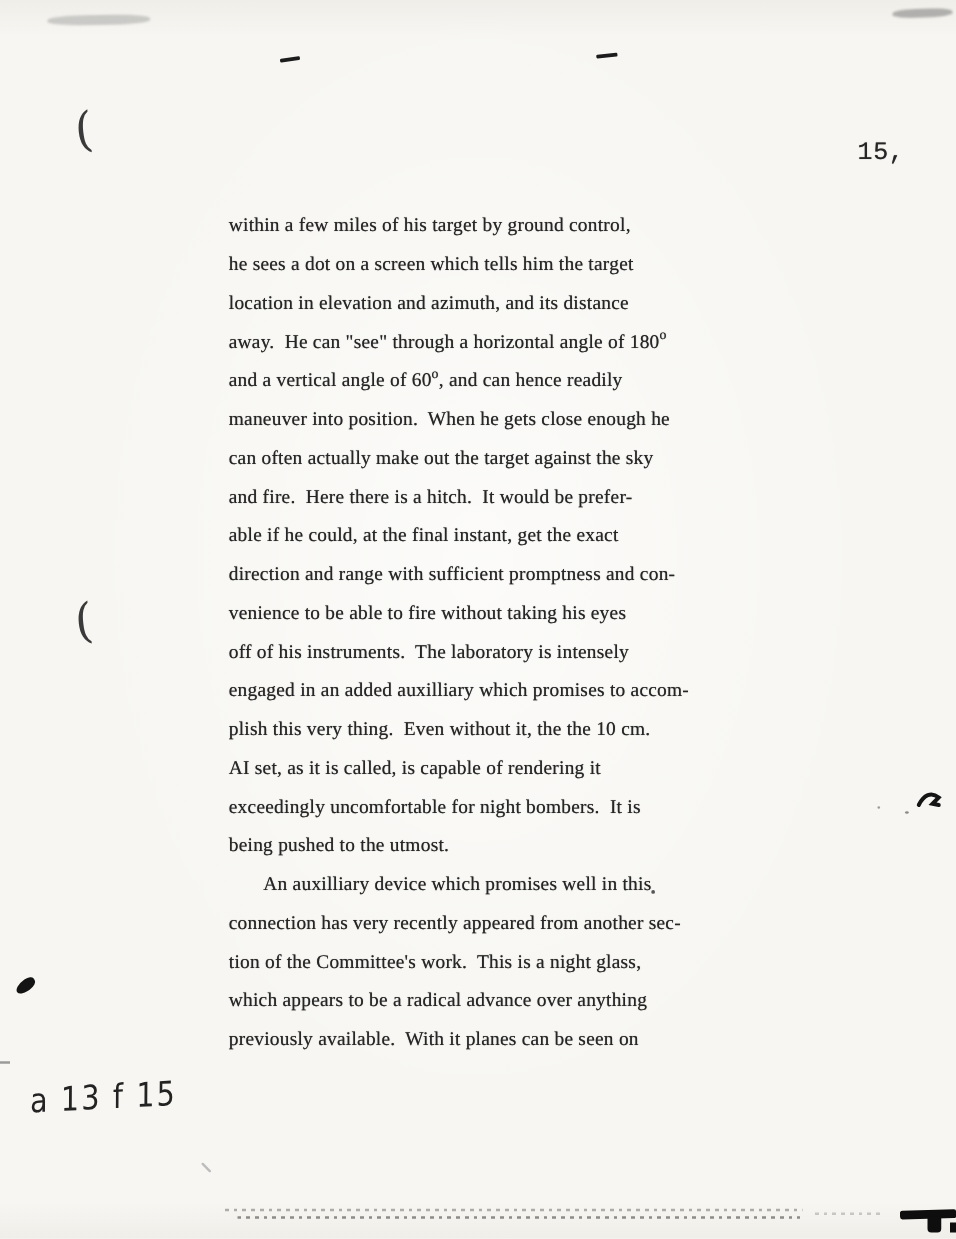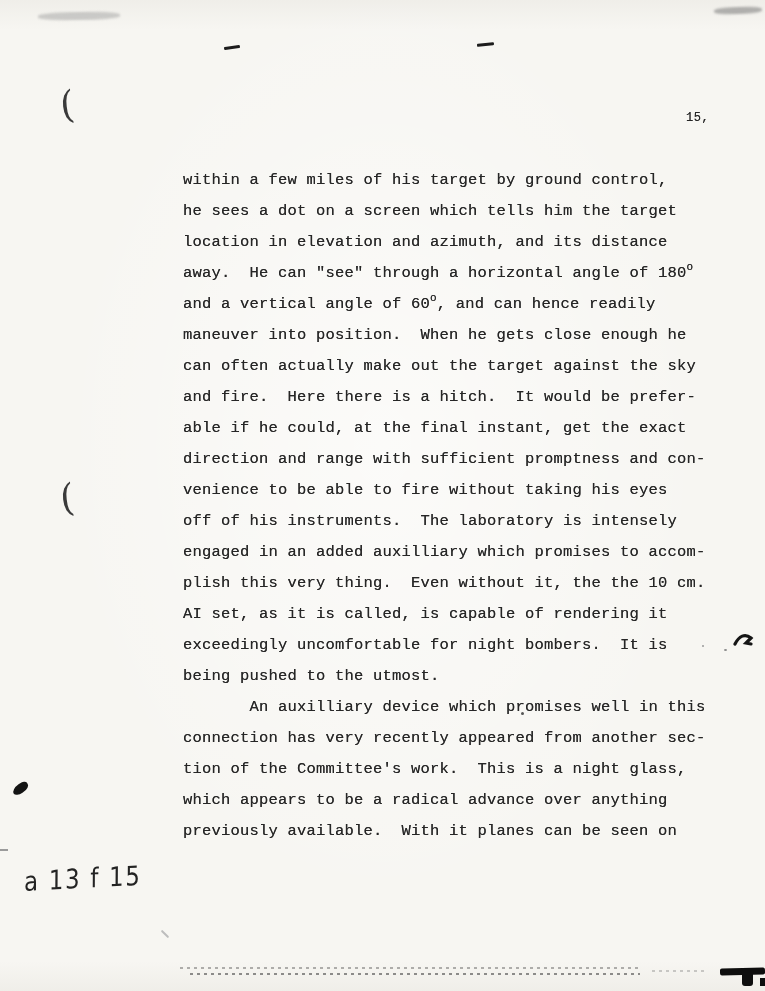--- a/index.html
+++ b/index.html
@@ -25,31 +25,31 @@
     position:absolute;
     left:183px;top:165px;
     width:540px;
     color:var(--ink);
     font-size:15.5px;
     line-height:31px;
     letter-spacing:.2px;
     white-space:pre;
     text-shadow:0 0 .6px rgba(35,35,35,.75);
   }
-  .line{height:31px;}
+  .line{height:31px;font-family:Liberation Serif, serif;}
   .deg{
     display:inline-block;
     font-size:11px;
     transform:translateY(-7px);
   }
   .page-number{
     position:absolute;
     left:686px;top:111px;
     color:var(--ink);
-    font-size:12px;
+    font-size:20px;
     letter-spacing:.5px;
     text-shadow:0 0 .6px rgba(35,35,35,.7);
   }
   
   .handwriting{
     position:absolute;
     left:24px;top:866px;
     font-family:"DejaVu Sans",sans-serif;
     font-size:27px;
     font-weight:400;

